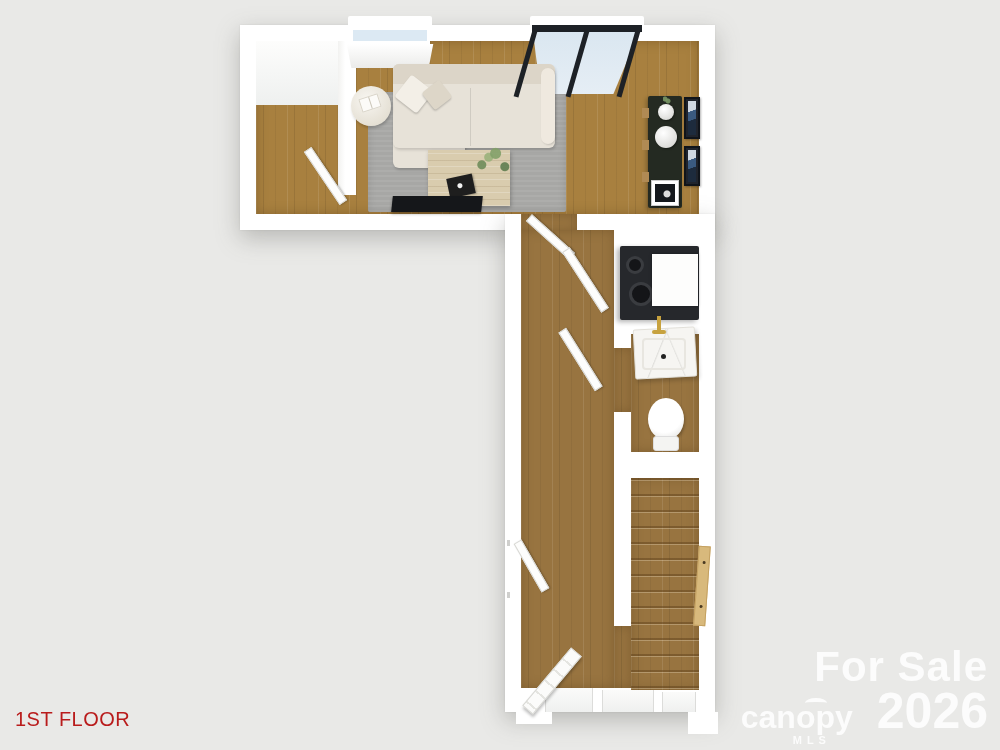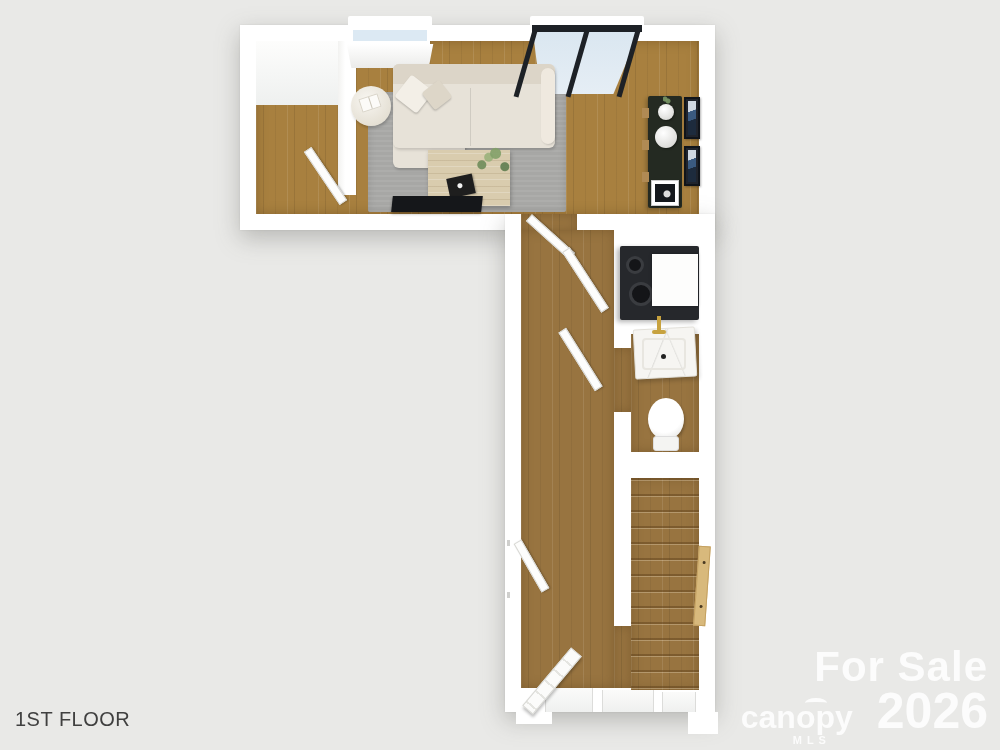--- a/index.html
+++ b/index.html
@@ -125,21 +125,21 @@
   #door-front{left:545px;top:643px;width:14px;height:76px;background:#fbfbfa;border:1px solid #d8d8d4;transform:rotate(40deg);z-index:5;
     background-image:repeating-linear-gradient(180deg,transparent 0 12px,#e5e5e1 12px 14px);box-shadow:2px 2px 3px rgba(0,0,0,.25);}
 
   
   .landing{background:linear-gradient(180deg,#fbfbfa,#eff0ef);border-left:1px solid #dcdcda;border-right:1px solid #dcdcda;z-index:3;}
   #landing-1{left:545px;top:688px;width:48px;height:24px;}
   #landing-2{left:602px;top:690px;width:52px;height:22px;}
   #landing-3{left:662px;top:692px;width:34px;height:20px;}
 
   
-  #floor-label{left:15px;top:708px;font-size:20px;letter-spacing:.5px;color:#404040;z-index:10;}
+  #floor-label{left:15px;top:708px;font-size:20px;letter-spacing:.5px;color:#b91c1c;z-index:10;}
   #watermark{right:12px;bottom:4px;text-align:right;color:rgba(255,255,255,.85);z-index:10;position:absolute;}
   #wm-sale{position:relative;font-size:42px;font-weight:800;line-height:1.0;letter-spacing:1px;}
   #wm-row{position:relative;display:flex;align-items:baseline;gap:24px;justify-content:flex-end;margin-top:2px;}
   #wm-brand-wrap{position:relative;display:inline-block;}
   #wm-brand{position:relative;font-size:32px;font-weight:600;line-height:.85;letter-spacing:0;}
   #wm-arc{position:absolute;top:-6px;left:64px;width:22px;height:10px;border-top:4px solid rgba(255,255,255,.85);border-radius:50%;}
   #wm-mls{position:relative;display:block;font-size:11px;font-weight:700;letter-spacing:5px;margin-top:2px;margin-left:52px;text-align:left;}
   #wm-year{position:relative;font-size:50px;font-weight:800;line-height:.85;}
 </style>
 </head>

